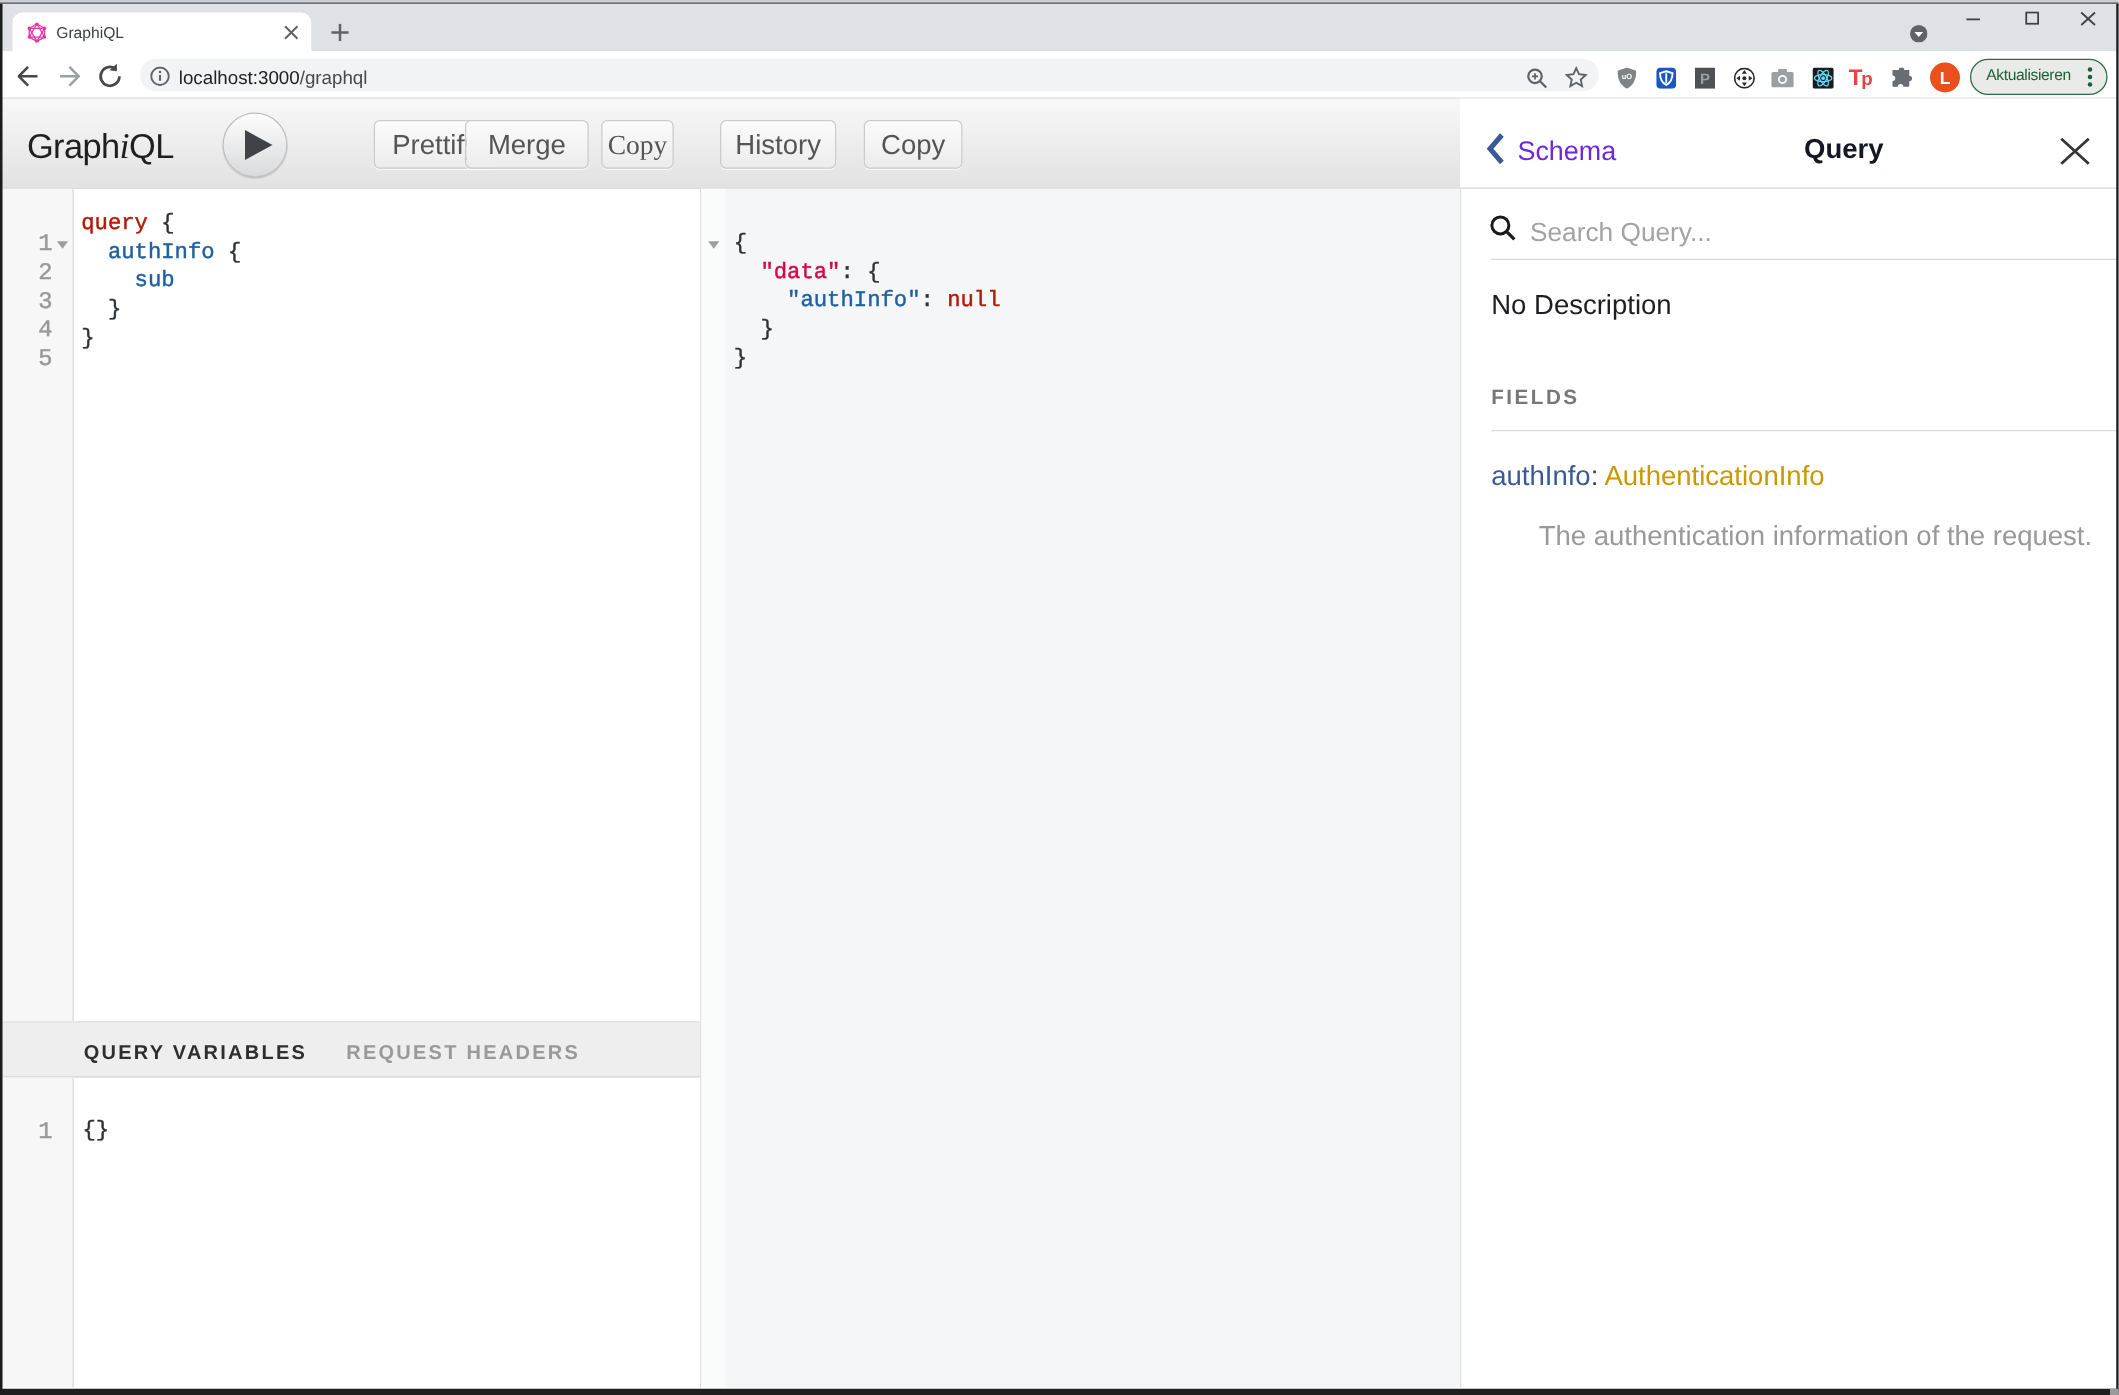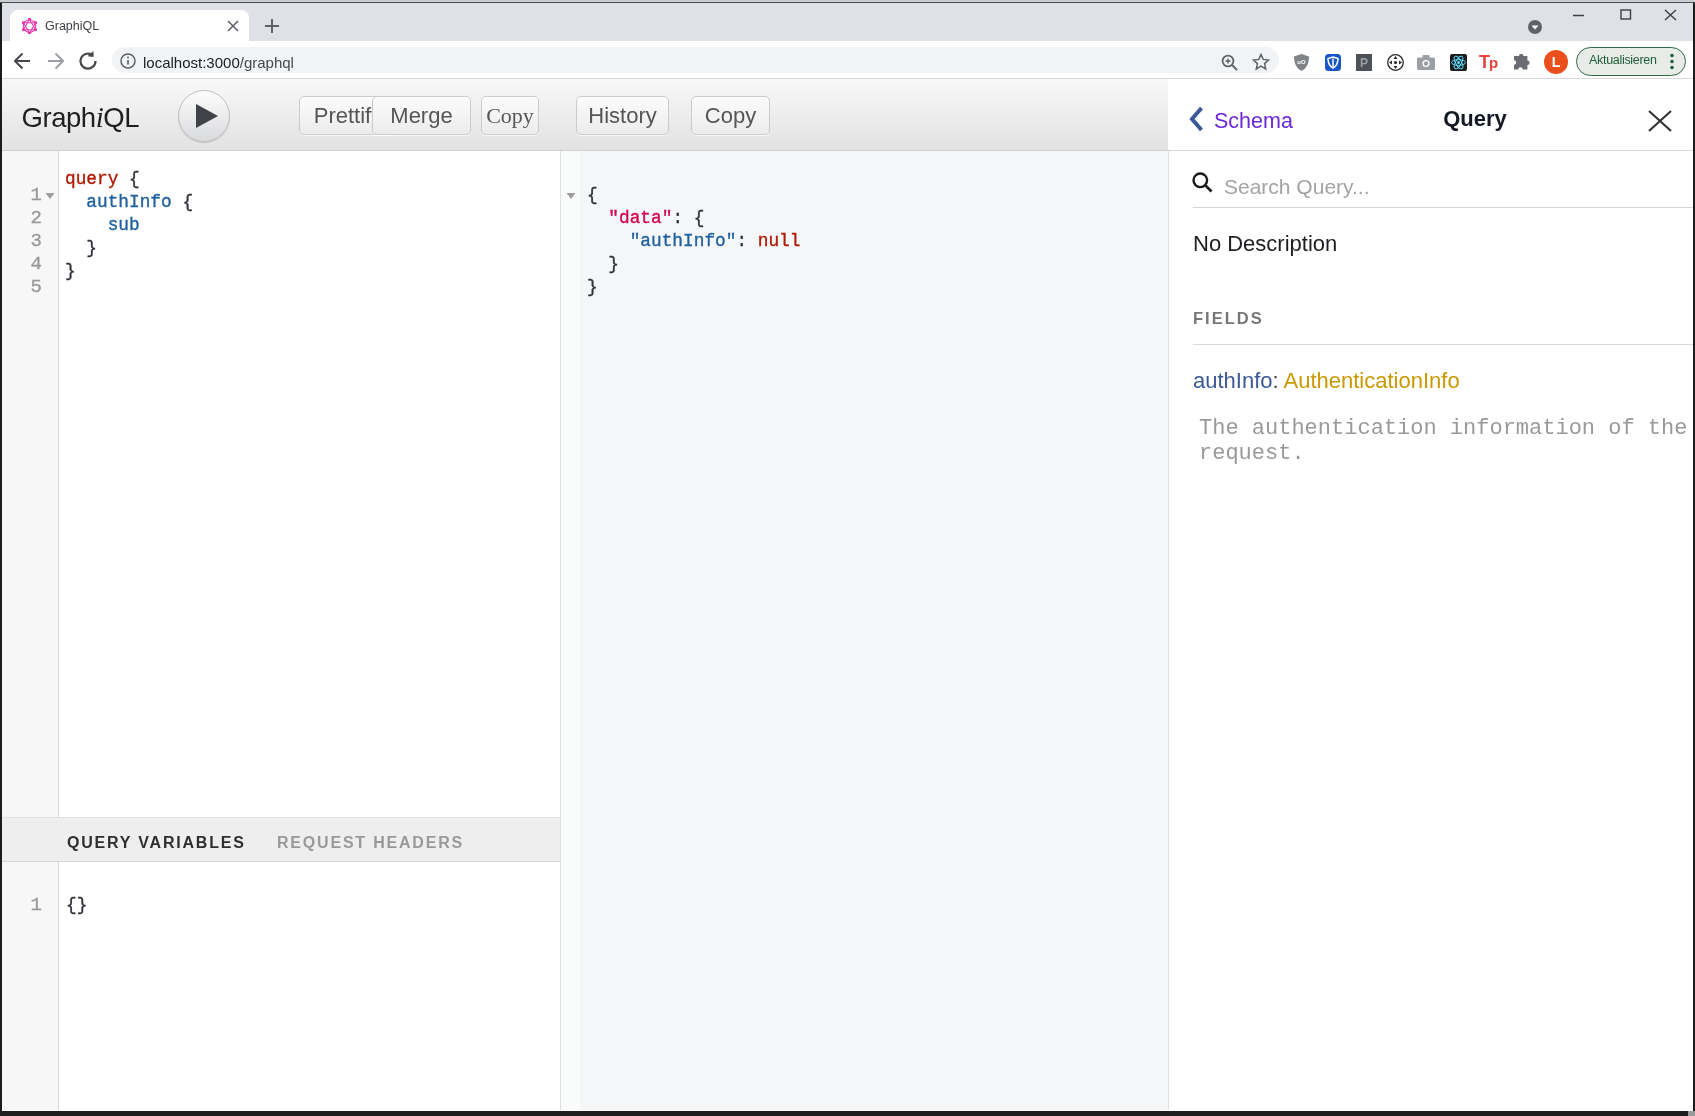--- a/index.html
+++ b/index.html
@@ -47,21 +47,21 @@
   #docs { left:1168px; top:79px; width:527px; height:1031px; background:#fff; border-left:1px solid #e0e0e0; }
   #dochead { left:1168px; top:79px; width:527px; height:72px; background:#fff; border-bottom:1px solid #d6d6d6; }
   #schema { left:1214px; top:109px; font-size:21.5px; color:#6d28d9; }
   #doctitle { left:1380px; top:106px; width:190px; text-align:center; font-size:22px; font-weight:bold; color:#141823; }
   #searchline { left:1193px; top:207px; width:502px; height:1px; background:#d6d6d6; }
   #searchph { left:1224px; top:175px; font-size:21px; color:#a3a3a3; }
   #nodesc { left:1193px; top:231px; font-size:22px; color:#1c1e21; }
   #fields { left:1193px; top:309px; font-size:16.5px; font-weight:bold; letter-spacing:2px; color:#777; }
   #fieldline { left:1193px; top:344px; width:502px; height:1px; background:#d9d9d9; }
   #fieldrow { left:1193px; top:368px; font-size:22px; }
-  #fielddesc { left:1199px; top:416px; font-size:22px; color:#999;font-family:Liberation Mono, monospace; }
+  #fielddesc { left:1231px; top:416px; font-size:22px; color:#999; }
 
   
   #leftedge { left:0; top:3px; width:2px; height:1109px; background:#191b1d; }
   #rightedge { left:1693px; top:3px; width:2px; height:1109px; background:#191b1d; }
   #bottombar { left:0; top:1111px; width:1695px; height:5px; background:#1f1f1f; }
   #bottomcorner { left:1688px; top:1111px; width:7px; height:5px; background:#9a9a9a; }
 
   .kw { color:#B11A04; }
   .prop { color:#1F61A0; }
   .def { color:#D2054E; }

